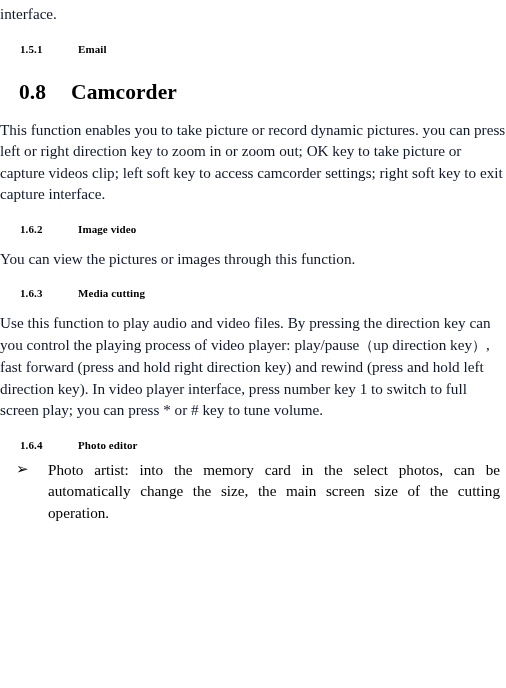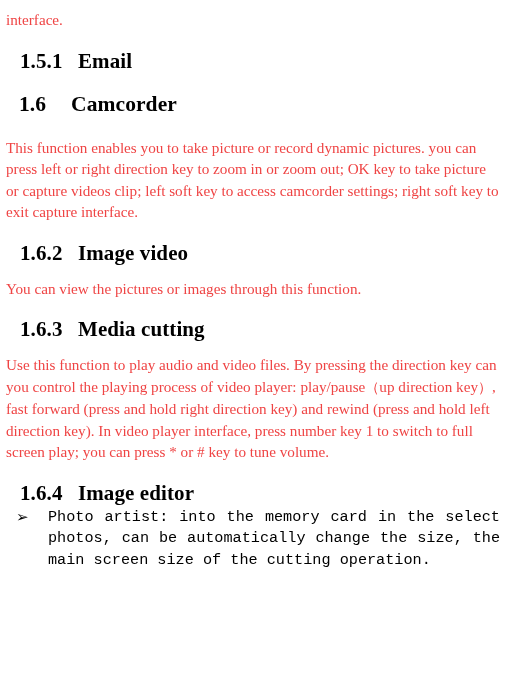--- a/index.html
+++ b/index.html
@@ -21,23 +21,23 @@
     width: 506px;
     height: 688px;
     box-sizing: border-box;
     padding: 0;
   }
 
   
   .para {
     font-size: 15.2px;
     line-height: 21.5px;
-    margin: 6px;
+    margin: 0;
     padding: 3px 0 0 0;
-    color: #ef4444;
+    color: #0f172a;
   }
   .para.justify {
     text-align: justify;
     text-justify: inter-word;
     padding-right: 1px;
   }
   .para.left {
     text-align: left;
   }
 
@@ -49,21 +49,21 @@
     margin: 0;
     padding-left: 19px;
     letter-spacing: 0.1px;
   }
   .h2 .num {
     display: inline-block;
     min-width: 52px;
   }
 
   .h3 {
-    font-size: 21px;
+    font-size: 11px;
     font-weight: bold;
     line-height: 23px;
     margin: 0;
     padding-left: 20px;
     letter-spacing: 0.1px;
   }
   .h3 .num {
     display: inline-block;
     min-width: 58px;
   }
@@ -83,21 +83,20 @@
     line-height: 21.5px;
     font-family: "DejaVu Sans", sans-serif;
   }
   .bullet-body {
     flex: 1 1 auto;
     font-size: 15.2px;
     line-height: 21.5px;
     text-align: justify;
     text-justify: inter-word;
     padding-right: 6px;
-    font-family: Liberation Mono, monospace;
   }
 
   
   .sp-pre-h3   { height: 13px; }
   .sp-post-h3  { height: 4px; }
   .sp-pre-h2   { height: 14px; }
   .sp-post-h2  { height: 6px; }
   .sp-pre-bull { height: 2px; }
 
   .cjk-paren {
@@ -112,41 +111,41 @@
 
   <p class="para left">interface.</p>
 
 
   <div class="sp-pre-h3"></div>
   <h3 class="h3"><span class="num">1.5.1</span><span>Email</span></h3>
   <div class="sp-post-h3"></div>
 
 
   <div class="sp-pre-h2"></div>
-  <h2 class="h2"><span class="num">1.6</span><span>Camcorder</span></h2>
+  <h2 class="h2"><span class="num">0.8</span><span>Camcorder</span></h2>
   <div class="sp-post-h2"></div>
 
   <div class="sp-post-h3"></div>
 
   <p class="para left">This function enables you to take picture or record dynamic pictures. you can press left or right direction key to zoom in or zoom out; OK key to take picture or capture videos clip; left soft key to access camcorder settings; right soft key to exit capture interface.</p>
 
   <div class="sp-pre-h3"></div>
   <h3 class="h3"><span class="num">1.6.2</span><span>Image video</span></h3>
   <div class="sp-post-h3"></div>
 
   <p class="para left">You can view the pictures or images through this function.</p>
 
   <div class="sp-pre-h3"></div>
   <h3 class="h3"><span class="num">1.6.3</span><span>Media cutting</span></h3>
   <div class="sp-post-h3"></div>
 
   <p class="para left"><span>Use this function to play audio and video files. By pressing the direction key can you control the playing process of video player: play/pause</span><span class="cjk-paren">（</span><span>up direction key</span><span class="cjk-paren">）</span><span>, fast forward (press and hold right direction key) and rewind (press and hold left direction key). In video player interface, press number key 1 to switch to full screen play; you can press * or # key to tune volume.</span></p>
 
   <div class="sp-pre-h3"></div>
-  <h3 class="h3"><span class="num">1.6.4</span><span>Image editor</span></h3>
+  <h3 class="h3"><span class="num">1.6.4</span><span>Photo editor</span></h3>
   <div class="sp-pre-bull"></div>
 
   <div class="bullet-row">
     <div class="bullet-marker">➢</div>
     <div class="bullet-body">Photo artist: into the memory card in the select photos, can be automatically change the size, the main screen size of the cutting operation.</div>
   </div>
 
 </div>
 
 </body></html>

